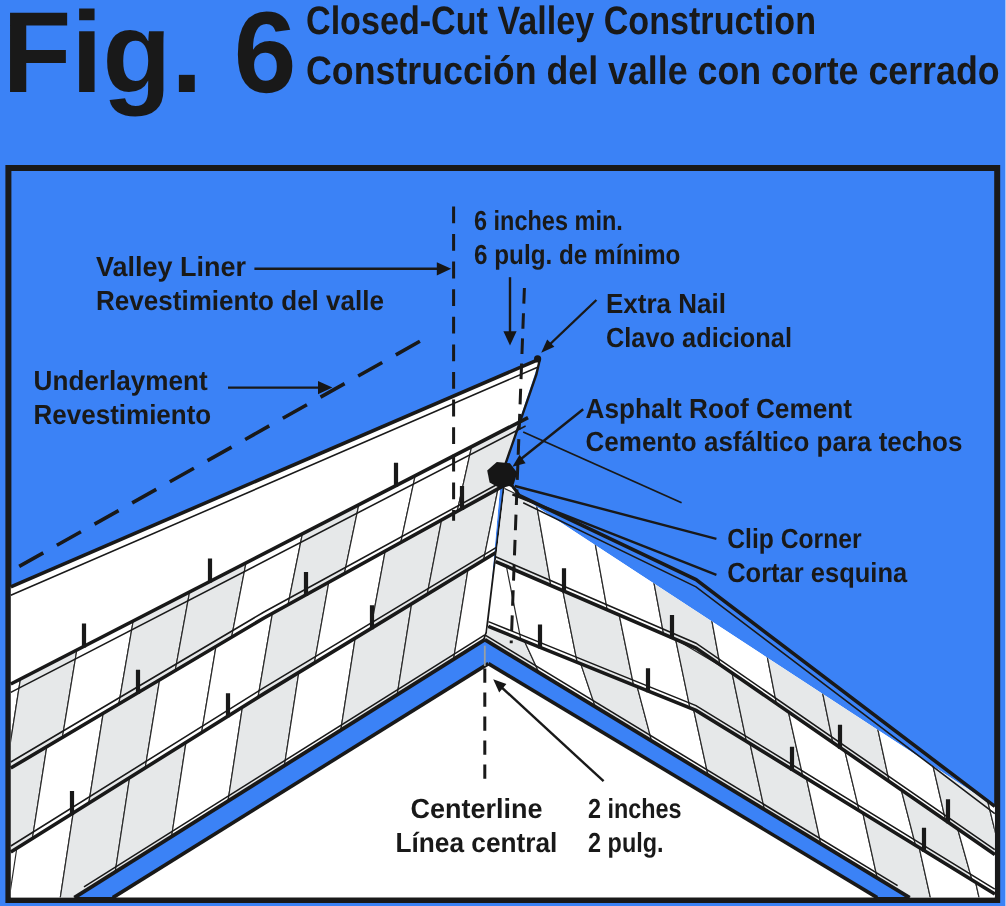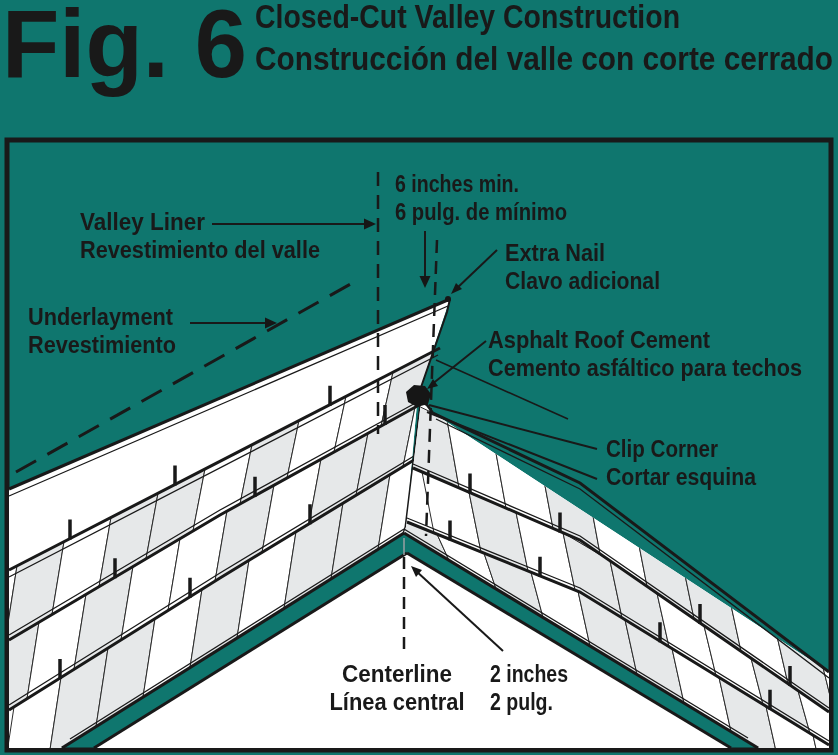--- a/index.html
+++ b/index.html
@@ -1,16 +1,16 @@
 <!DOCTYPE html>
 <html><head>
 <meta charset="utf-8">
 <style>
   html,body{margin:0;padding:0;background:#ffffff;}
-  #canvas{position:relative;width:838px;height:755px;background:#0f766e;overflow:hidden;
+  #canvas{position:relative;width:838px;height:755px;background:#3b82f6;overflow:hidden;
           font-family:"Liberation Sans",sans-serif;}
   svg{position:absolute;left:0;top:0;}
   .ln{stroke:#191919;fill:none;}
   .w3{stroke-width:3;}
   .w32{stroke-width:3.2;}
   .w25{stroke-width:2.5;}
   .w2{stroke-width:2;}
   .w15{stroke-width:1.5;}
   .thin{stroke-width:1.3;}
   .dash-under{stroke-dasharray:23 13;stroke-width:3;}

